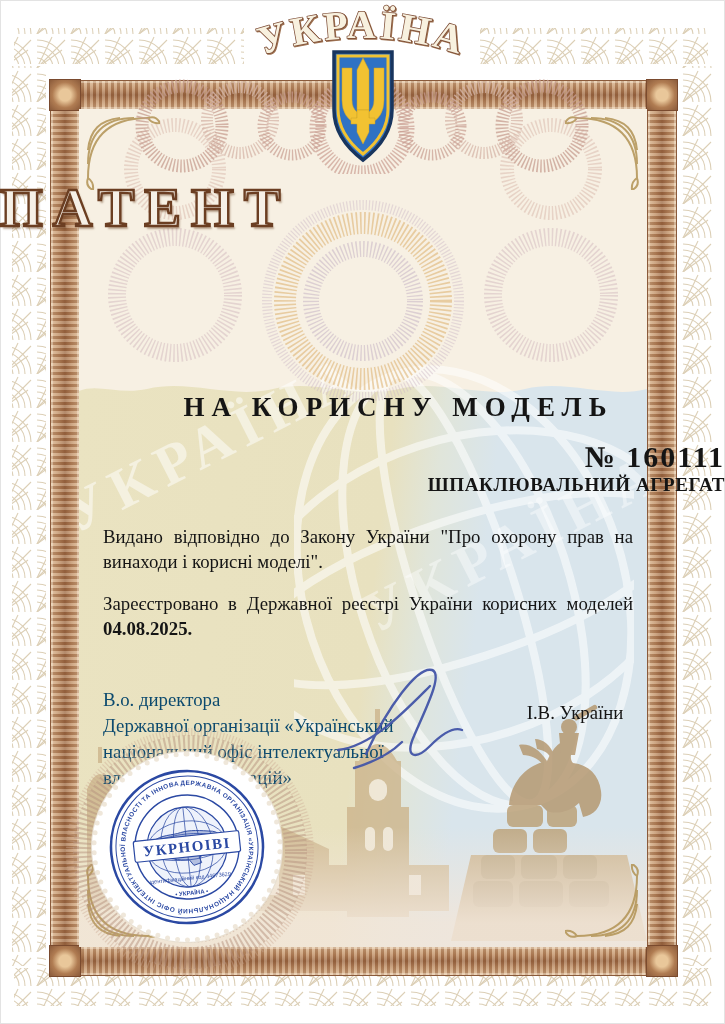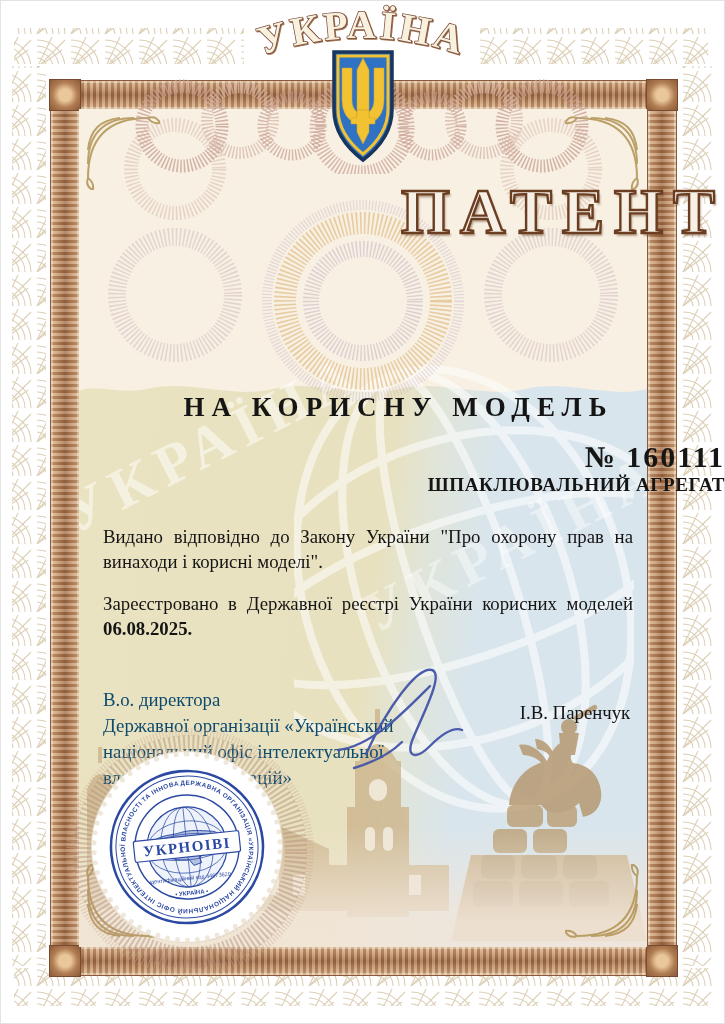--- a/index.html
+++ b/index.html
@@ -24,22 +24,22 @@
   
   .content-bg{position:absolute;left:79px;top:109px;width:568px;height:838px;
     background:#f7f0e3;z-index:2;overflow:hidden;}
   .bg-lower{position:absolute;left:0;top:277px;width:100%;height:561px;
     background:linear-gradient(97deg,#eae3c1 0%,#e8e1bf 50%,#e0e5da 58%,#d9e5ec 67%,#d9e5ec 100%);}
   .bg-bottom-fade{position:absolute;left:0;bottom:0;width:100%;height:120px;
     background:linear-gradient(180deg, rgba(243,232,221,0) 0%, rgba(242,230,217,.85) 80%);}
   .wm-country{position:absolute;z-index:3;font-weight:bold;font-size:58px;letter-spacing:9px;
     color:rgba(255,255,255,.5);transform:rotate(-27deg);white-space:nowrap;}
   
-  .patent-title{position:absolute;left:0;top:176px;width:100%;text-align:right;z-index:6;
-    font-size:63px;font-weight:bold;letter-spacing:10px;color:#f6f0e7;
+  .patent-title{position:absolute;left:0;top:176px;width:100%;text-align:left;z-index:6;
+    font-size:55px;font-weight:bold;letter-spacing:10px;color:#f6f0e7;
     -webkit-text-stroke:2.4px #6b3e22;
     text-shadow:2px 3px 2px rgba(110,70,40,.45);}
   .subject-line{position:absolute;left:0;top:392px;width:100%;text-align:center;z-index:6;
     font-size:27px;font-weight:bold;letter-spacing:7px;color:#151515;padding-left:36px;}
   .patent-number{position:absolute;left:0;top:440px;width:100%;text-align:right;z-index:6;
     font-size:30px;font-weight:bold;letter-spacing:2px;color:#151515;}
   .invention-title{position:absolute;left:0;top:474px;width:100%;text-align:right;z-index:6;
     font-size:19px;font-weight:bold;letter-spacing:.6px;color:#151515;}
   .para{position:absolute;left:103px;width:530px;z-index:6;font-size:18.8px;line-height:1.35;
     color:#151515;text-align:justify;}
@@ -248,28 +248,28 @@
 
   <div class="patent-title">ПАТЕНТ</div>
 
   <div class="subject-line">НА  КОРИСНУ  МОДЕЛЬ</div>
   <div class="patent-number">№ 160111</div>
   <div class="invention-title">ШПАКЛЮВАЛЬНИЙ АГРЕГАТ</div>
 
   <div class="para" style="top:524px;">Видано відповідно до Закону України "Про охорону прав на винаходи і корисні моделі".</div>
   <div class="para" style="top:591px;">
     <span>Зареєстровано в Державної реєстрі України корисних моделей</span>
-    <strong>06.08.2025.</strong>
+    <strong>04.08.2025.</strong>
   </div>
 
   <div class="signer">В.о. директора
 Державної організації «Український
 національний офіс інтелектуальної
 власності та інновацій»</div>
-  <div class="signer-name">І.В. Паренчук</div>
+  <div class="signer-name">І.В. України</div>
   <svg class="abs" style="left:330px;top:650px;z-index:7;" width="150" height="125" viewBox="0 0 150 125">
     <g fill="none" stroke="#4355a8" stroke-width="2.4" opacity=".95" stroke-linecap="round">
       <path d="M36,104 C58,56 88,16 102,20 C114,24 94,62 84,86 C74,108 86,110 100,96 C110,86 122,76 132,80"></path>
       <path d="M8,100 C42,96 74,62 100,36"></path>
       <path d="M24,118 C44,112 60,104 72,92"></path>
     </g>
   </svg>
 
   <svg class="abs" style="left:62px;top:724px;z-index:7;" width="256" height="256" viewBox="0 0 256 256">
     <g fill="none">

